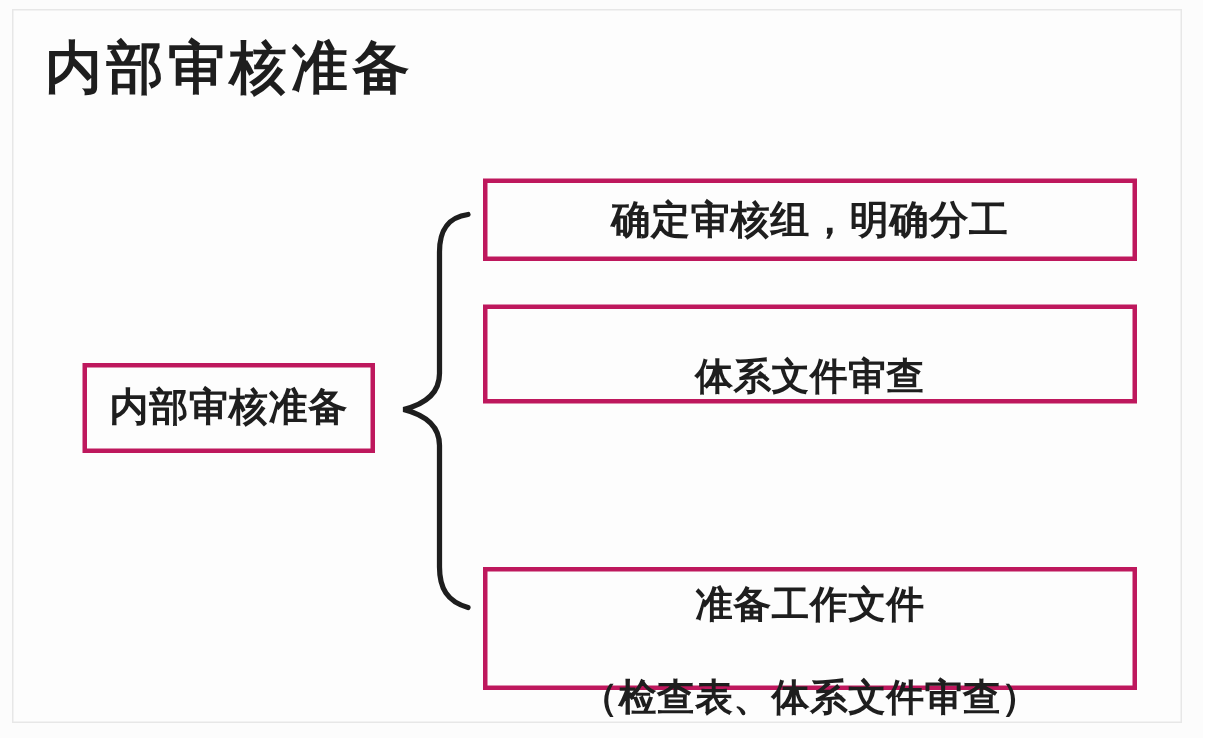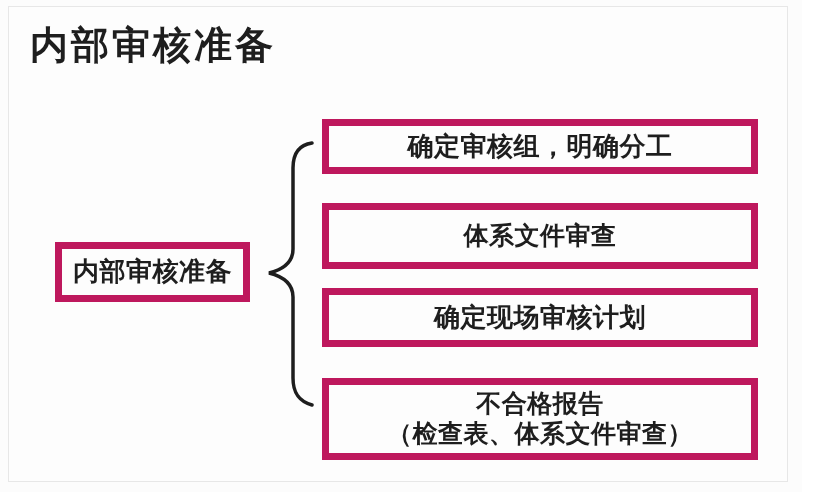--- a/index.html
+++ b/index.html
@@ -31,21 +31,21 @@
     top: 20px;
     font-size: 38px;
     font-weight: bold;
     letter-spacing: 3px;
     color: #1e1e1e;
     white-space: nowrap;
   }
   .node {
     position: absolute;
     box-sizing: border-box;
-    border: 7px solid #be185d;
+    border: 3px solid #be185d;
     background: #fdfdfd;
     display: flex;
     flex-direction: column;
     align-items: center;
     justify-content: center;
     text-align: center;
   }
   .node-line {
     font-size: 26px;
     font-weight: bold;
@@ -61,21 +61,21 @@
     height: 60px;
   }
   .item-node {
     left: 322px;
     width: 436px;
   }
   .item-0 { top: 119px; height: 55px; }
   .item-1 { top: 203px; height: 66px; }
   .item-2 { top: 288px; height: 59px; }
   .item-3 { top: 378px; height: 82px; }
-  .item-1 .node-line, .item-3 .node-line { font-size: 25px; }
+  .item-1 .node-line, .item-3 .node-line { font-size: 25px; margin-top: 32px; }
   .brace {
     position: absolute;
     left: 256px;
     top: 133px;
     width: 64px;
     height: 284px;
   }
 </style>
 </head>
 <body>
@@ -95,22 +95,19 @@
   </svg>
 
   <div class="node item-node item-0">
     <div class="node-line">确定审核组，明确分工</div>
   </div>
 
   <div class="node item-node item-1">
     <div class="node-line">体系文件审查</div>
   </div>
 
-  <div class="node item-node item-2">
-    <div class="node-line">确定现场审核计划</div>
-  </div>
 
   <div class="node item-node item-3">
-    <div class="node-line">不合格报告</div>
+    <div class="node-line">准备工作文件</div>
     <div class="node-line">（检查表、体系文件审查）</div>
   </div>
 
 </div>
 
 </body></html>

